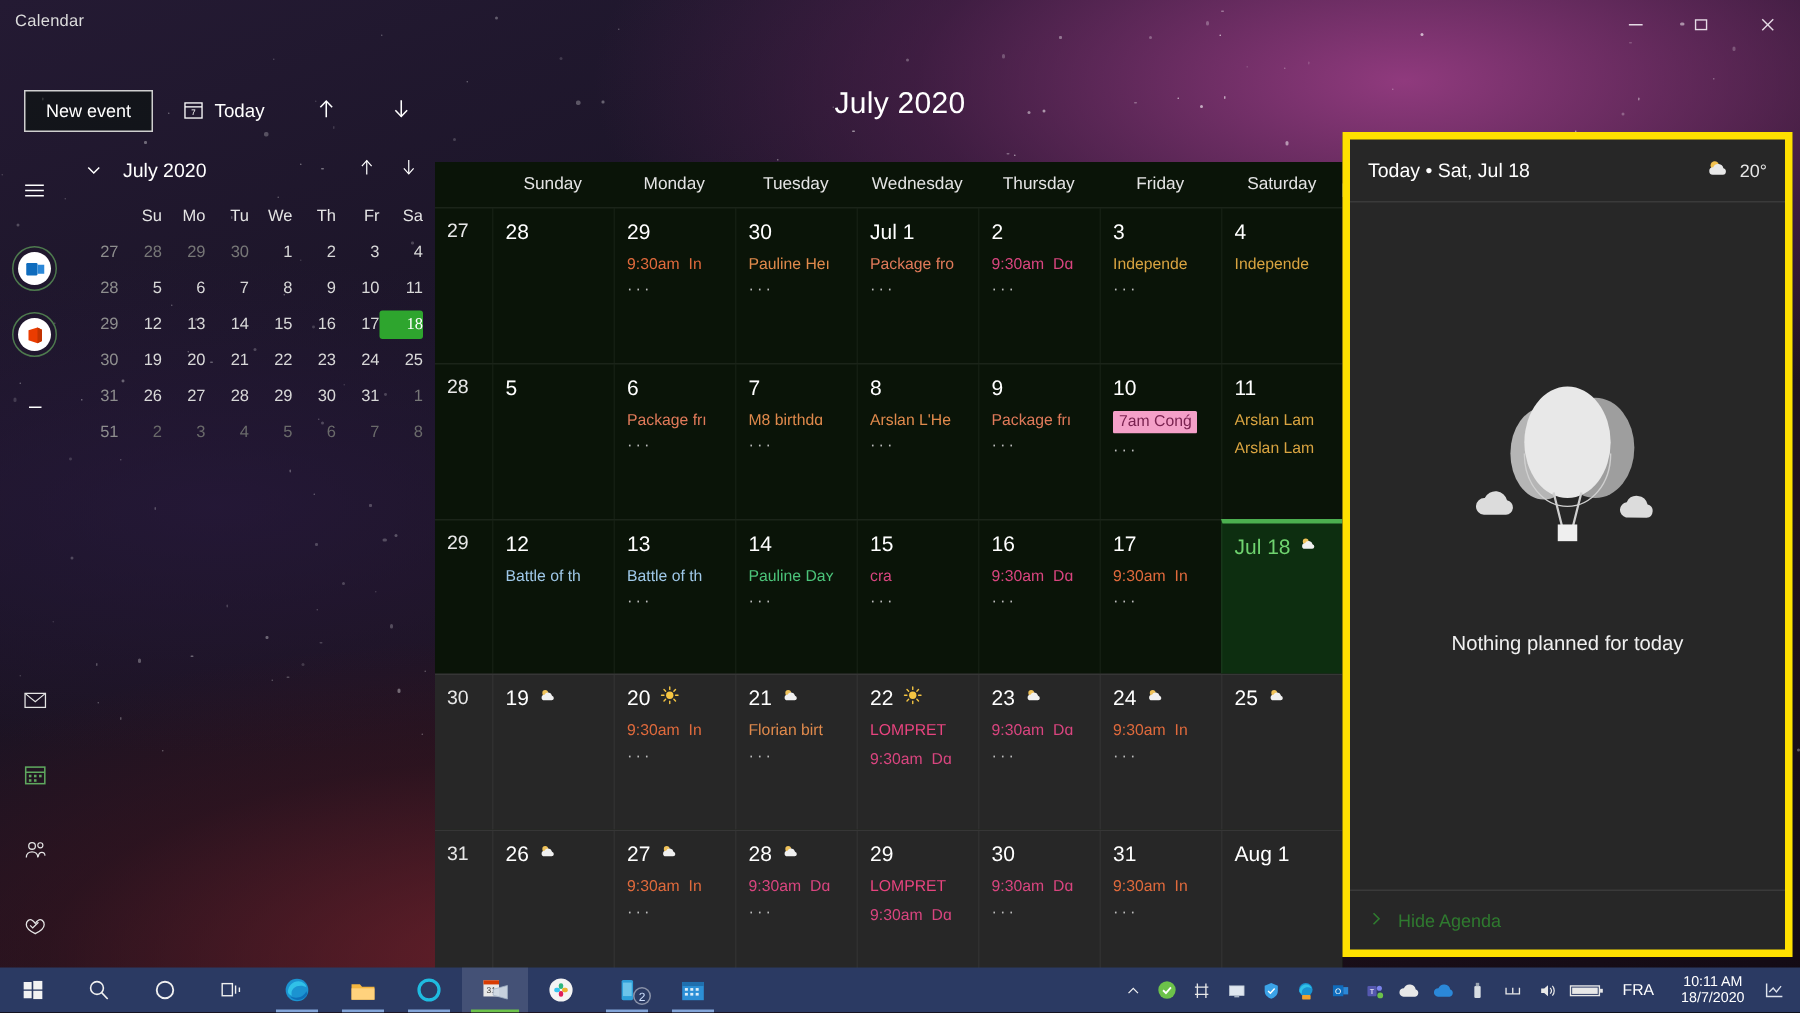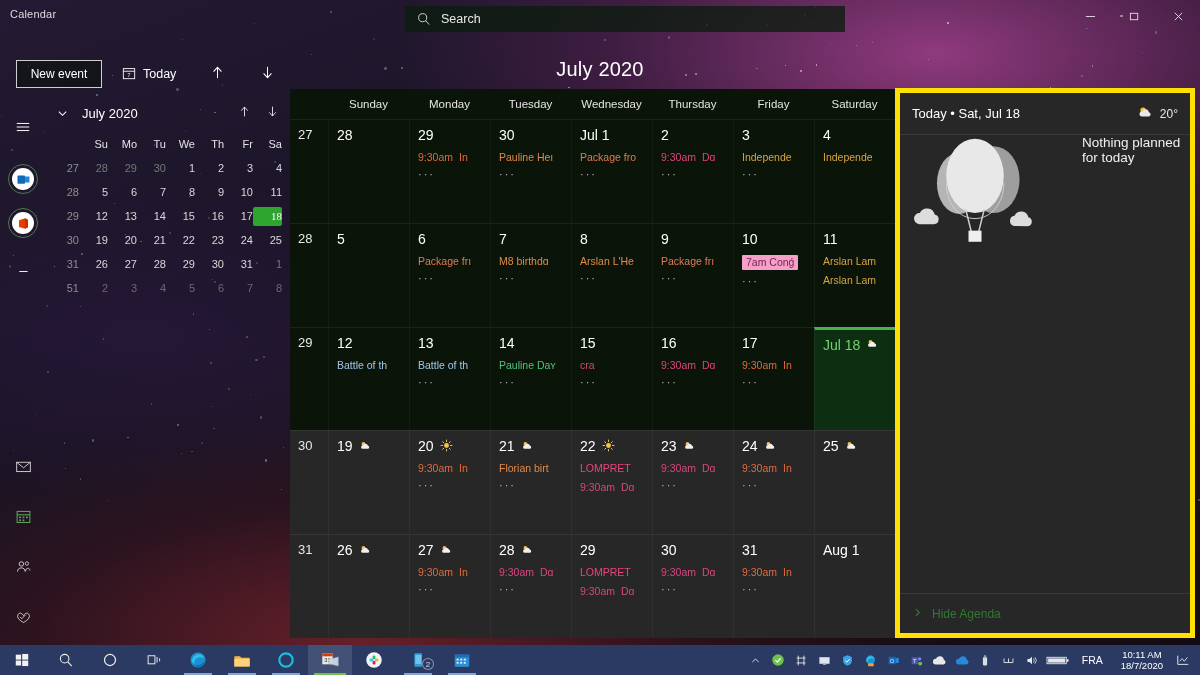--- a/index.html
+++ b/index.html
@@ -142,21 +142,21 @@
   .mini-cell.dow { color: #e4e4e4; font-size: 11px; }
   .mini-cell.out { color: #777; }
   .mini-cell.today {
     background: #2ea52e; color: #fff;
     border-radius: 2px; height: 19px; line-height: 19px; font-family: Liberation Serif, serif;
   }
   .mini-cell.dim { color: #6a6a6a; }
 
   
   .cal-main {
-    position: absolute; left: 290px; top: 89px;
+    position: absolute; left: 290px; top: 108px;
     width: 605px; height: 549px;
     background: #0a1408;
   }
   .dow-header { display: flex; height: 30px; align-items: center; }
   .dow-header .wkspacer { width: 38px; }
   .dow-header .dowcell {
     flex: 1; text-align: center; color: #e4e4e4; font-size: 11.5px;
   }
   .weeks { height: 519px; display: flex; flex-direction: column; }
   .week { flex: 1; display: flex; border-top: 1px solid rgba(255,255,255,0.07); }
@@ -197,22 +197,22 @@
     background: #272727;
     border: 5px solid #ffe000;
   }
   .agenda-head {
     height: 42px; display: flex; align-items: center;
     padding: 0 12px; border-bottom: 1px solid rgba(255,255,255,0.09);
   }
   .agenda-title { flex: 1; color: #fff; font-size: 13px; }
   .agenda-wx { color: #e8e8e8; font-size: 12px; display: flex; align-items: center; gap: 5px; }
   .agenda-body {
-    height: 420px; display: flex; flex-direction: row;
-    align-items: flex-start; justify-content: center; gap: 32px;
+    height: 420px; display: flex; flex-direction: column;
+    align-items: center; justify-content: center; gap: 32px;
   }
   .agenda-empty { color: #f0f0f0; font-size: 13.5px; }
   .agenda-foot {
     position: absolute; left: 0; bottom: 0; width: 100%; height: 40px;
     display: flex; align-items: center; padding: 0 12px; gap: 9px;
     border-top: 1px solid rgba(255,255,255,0.09);
   }
   .agenda-foot .lbl { color: #2f7a2f; font-size: 12px; }
   .agenda-foot .chev { color: #2f7a2f; font-size: 12px; }
 
@@ -524,29 +524,20 @@
         <i style="left: 885.318px; top: 320.436px; width: 2.2px; height: 2.2px; opacity: 0.4;"></i>
         <i style="left: 150.921px; top: 403.278px; width: 1.4px; height: 1.4px; opacity: 0.24;"></i>
       </div>
   </div>
 
   <div class="app-window">
 
     <div class="titlebar">
       <div class="app-title">Calendar</div>
 
-      <div class="searchbox">
-        <span class="s-ico">
-          <svg viewBox="0 0 16 16" width="14" height="14">
-              <circle cx="6.5" cy="6.5" r="4.6" fill="none" stroke="#e8e8e8" stroke-width="1.1"></circle>
-              <line x1="9.9" y1="9.9" x2="14" y2="14.4" stroke="#e8e8e8" stroke-width="1.1"></line>
-            </svg>
-        </span>
-        <span class="s-ph">Search</span>
-      </div>
 
       <div class="wincontrols">
         <div class="wc">
           <svg viewBox="0 0 12 12" width="11" height="11">
               <line x1="1" y1="6" x2="11" y2="6" stroke="#e6dbe6" stroke-width="1"></line>
             </svg>
         </div>
         <div class="wc">
           <svg viewBox="0 0 12 12" width="11" height="11">
               <rect x="1.5" y="2.5" width="8" height="7" fill="none" stroke="#e6dbe6" stroke-width="1"></rect>

